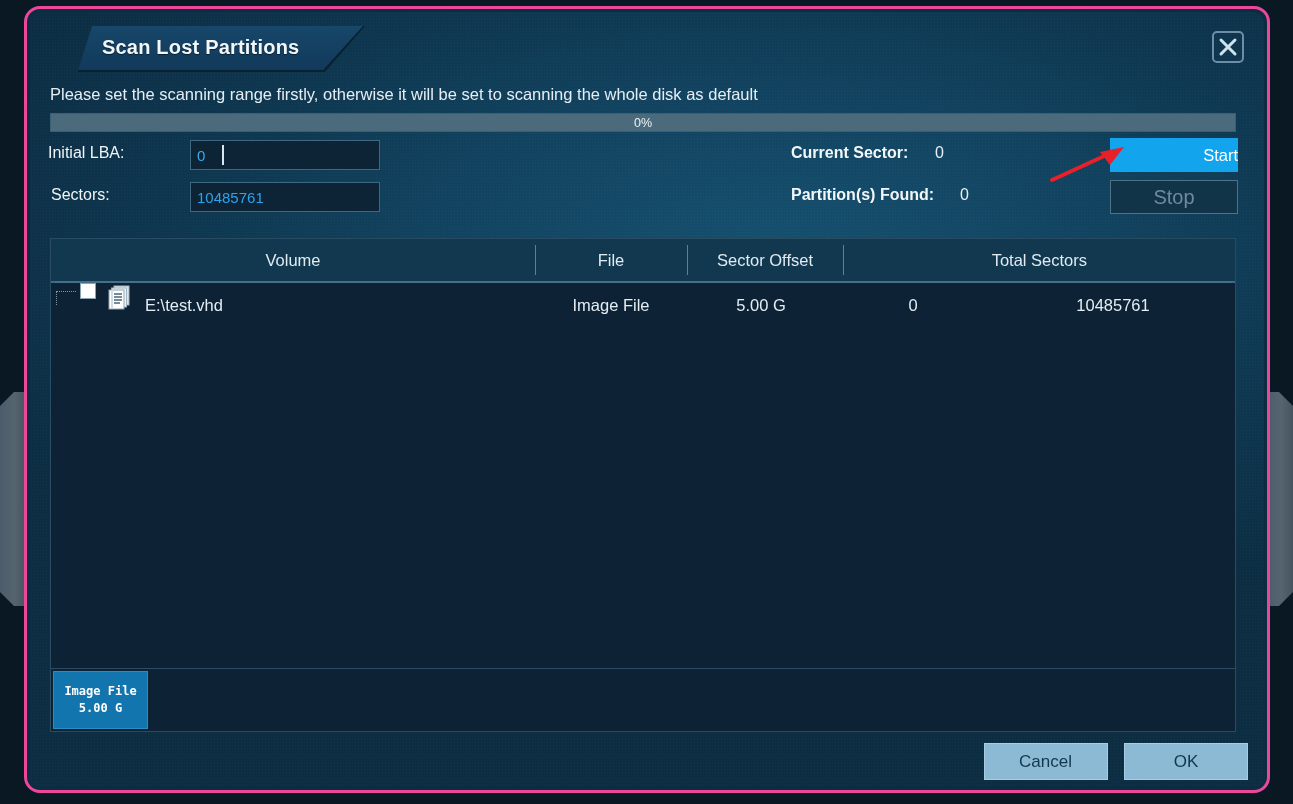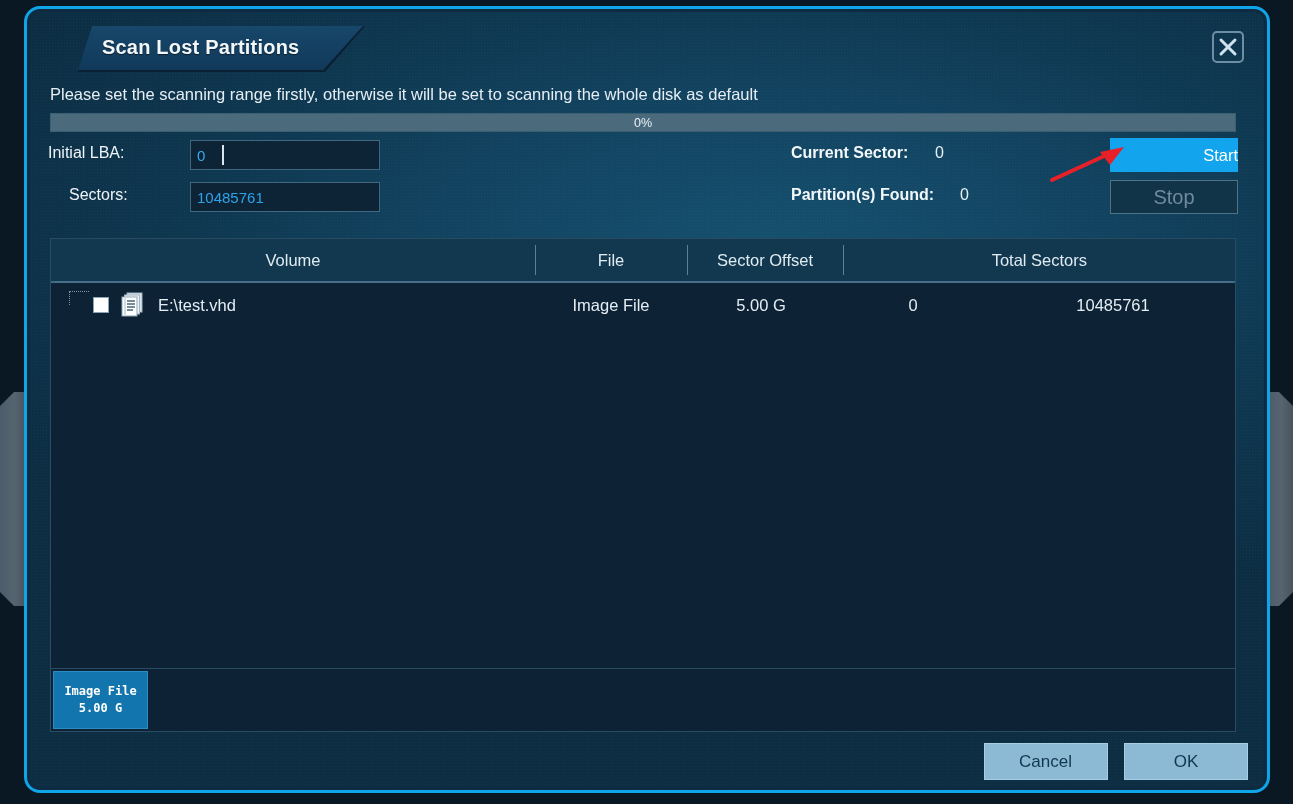--- a/index.html
+++ b/index.html
@@ -35,21 +35,21 @@
     right: 0px; top: 392px; height: 214px;
     clip-path: polygon(0 0, calc(100% - 14px) 0, 100% 14px, 100% calc(100% - 14px), calc(100% - 14px) 100%, 0 100%);
   }
 
   
   #window {
     position: absolute;
     left: 24px; top: 6px;
     width: 1246px; height: 787px;
     border-radius: 16px;
-    border: 3px solid #0ea5e9;
+    border: 3px solid #ec4899;
     background: #0d2c42;
     z-index: 3;
     overflow: hidden;
   }
 
   #window-inner {
     position: absolute;
     inset: 3px;
     border-radius: 12px;
     background:
@@ -139,21 +139,21 @@
   }
 
   
   .field-label {
     position: absolute;
     font-size: 16px;
     color: #eef4f8;
     z-index: 5;
   }
   #lba-label  { left: 18px; top: 132px; }
-  #sect-label { left: 39px; top: 174px; }
+  #sect-label { left: 21px; top: 174px; }
 
   .text-input {
     position: absolute;
     width: 190px; height: 30px;
     background: #0d2336;
     border: 1px solid #3f6880;
     color: #2fa3e8;
     font-size: 15px;
     font-family: "Liberation Sans", sans-serif;
     padding: 0 6px;
@@ -280,22 +280,22 @@
   }
   .td {
     flex: 0 0 auto;
     text-align: center;
     height: 44px;
     line-height: 44px;
   }
   .td.volume {
     text-align: left;
     display: flex;
-    align-items: center;
-    padding-left: 18px;
+    align-items: flex-start;
+    padding-left: 5px;
   }
 
   .tree-dash {
     width: 20px; height: 1px;
     border-top: 1px dotted #7d97a8;
     border-left: 1px dotted #7d97a8;
     height: 14px;
     margin-right: 4px;
     align-self: flex-start;
     margin-top: 8px;

